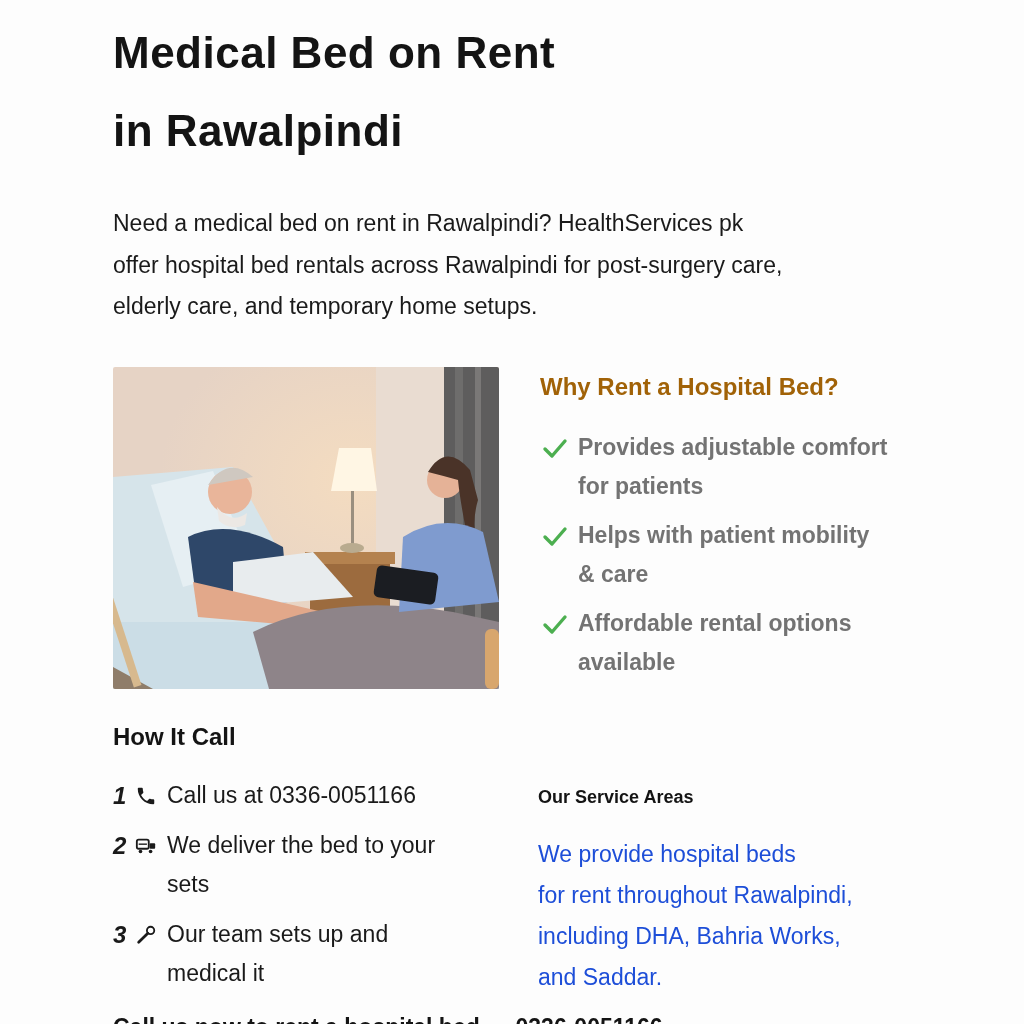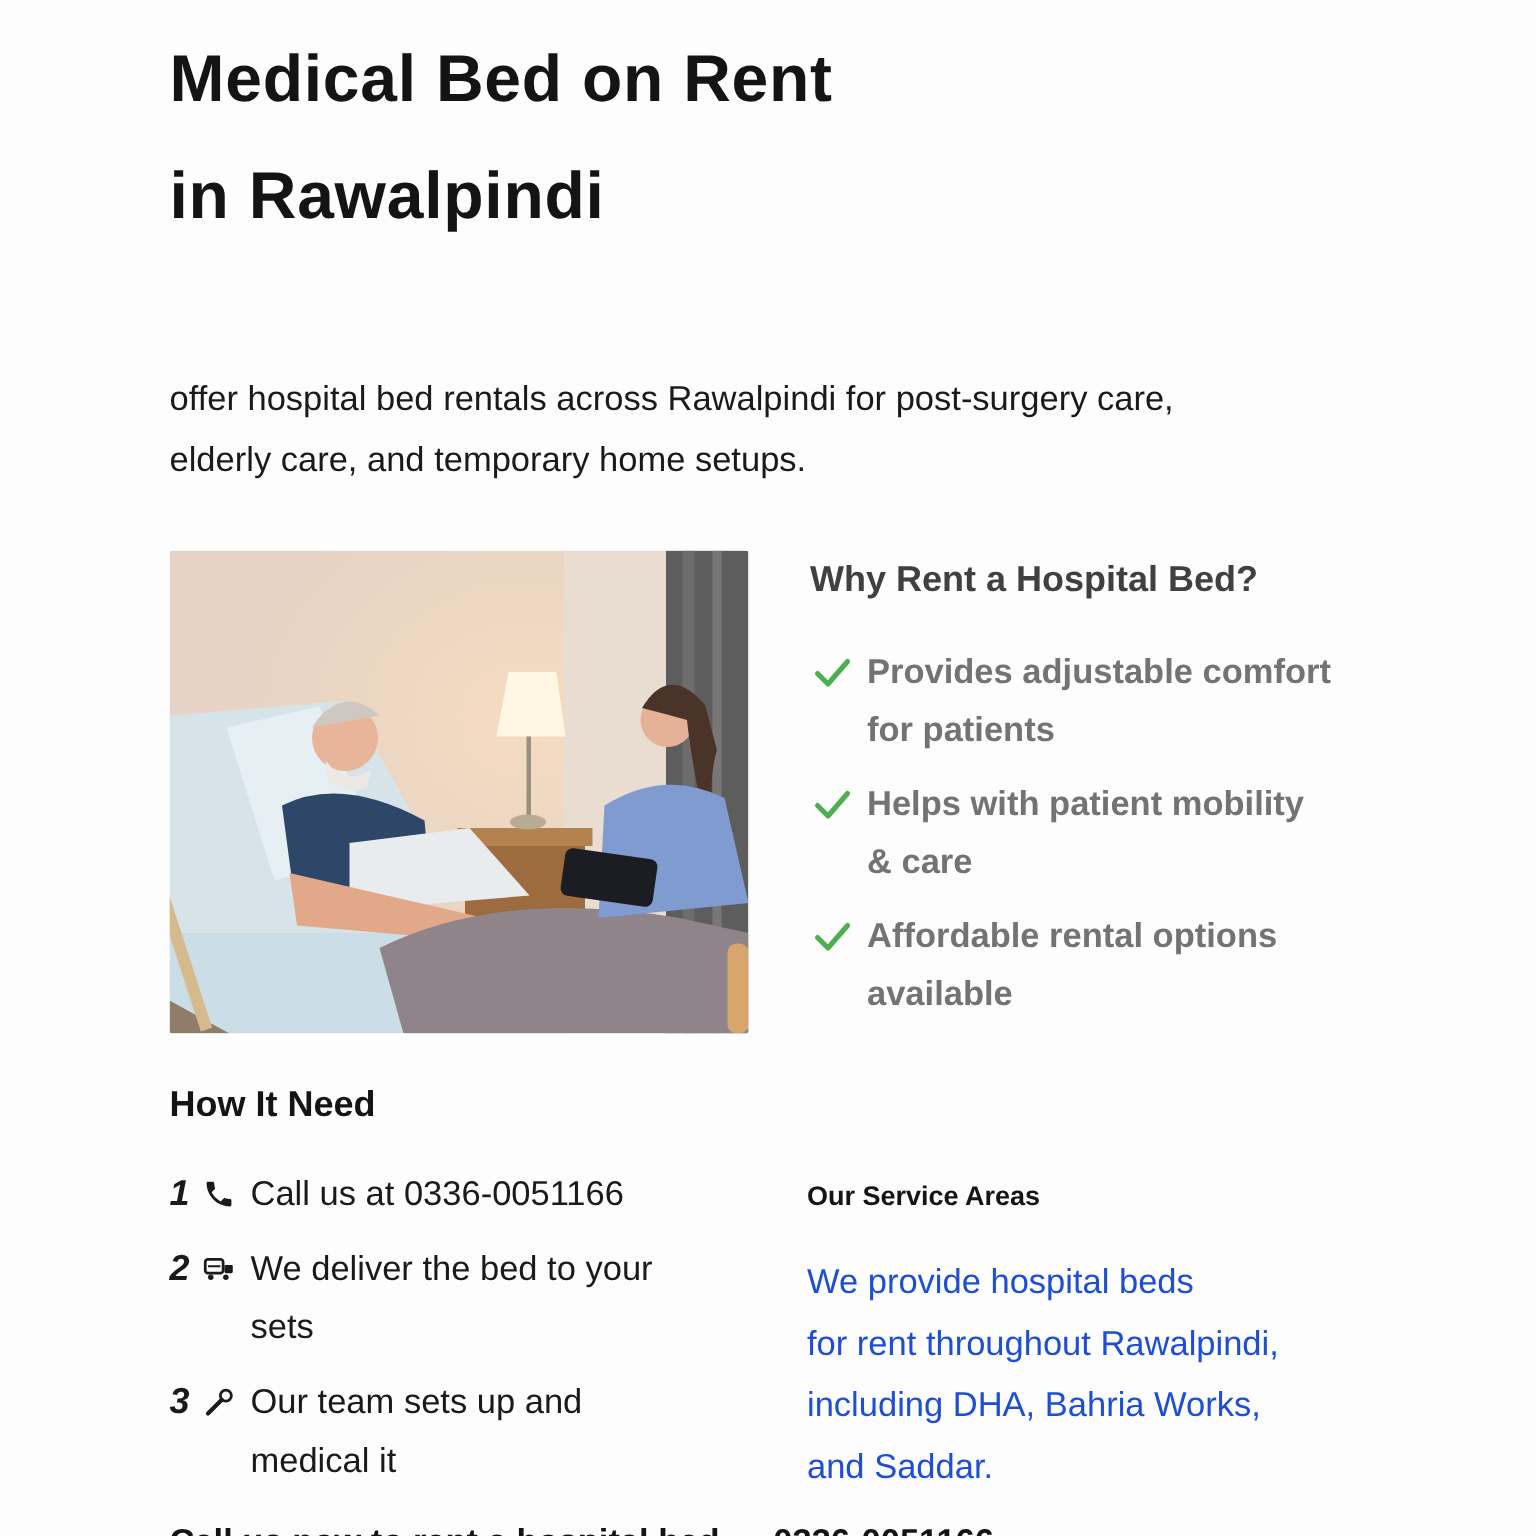--- a/index.html
+++ b/index.html
@@ -20,21 +20,21 @@
   }
   .hero {
     position:absolute; left:113px; top:367px; width:386px; height:322px;
     border-radius:2px; overflow:hidden;
   }
   .hero svg { display:block; width:100%; height:100%; }
   .why {
     position:absolute; left:540px; top:368px; width:440px;
   }
   .why h2 {
-    margin:0 0 22px 0; font-size:24px; line-height:38px; font-weight:700; color:#404040;
+    margin:0 0 22px 0; font-size:24px; line-height:38px; font-weight:700; color:#a16207;
   }
   .why ul { list-style:none; margin:0; padding:0; }
   .why li {
     position:relative; padding-left:38px; font-size:23px; line-height:39px; margin-bottom:10px; color:#737373;font-weight:bold;
   }
   .why li .check {
     position:absolute; left:2px; top:9px; width:26px; height:22px;
   }
   .how {
     position:absolute; left:113px; top:718px; width:400px;
@@ -59,21 +59,21 @@
 </style>
 </head>
 <body>
 
 <h1 class="title">
   <span>Medical Bed on Rent</span><br>
   <span>in Rawalpindi</span>
 </h1>
 
 <p class="intro">
-  <br>
+  <span>Need a medical bed on rent in Rawalpindi? HealthServices pk</span><br>
   <span>offer hospital bed rentals across Rawalpindi for post-surgery care,</span><br>
   <span>elderly care, and temporary home setups.</span>
 </p>
 
 <div class="hero" role="img" aria-label="Elderly patient resting in an adjustable hospital bed while a nurse in blue scrubs with a tablet talks to him, bedside lamp in background">
   <svg viewBox="0 0 386 322" xmlns="http://www.w3.org/2000/svg">
     <defs>
       <radialGradient id="glow" cx="0.62" cy="0.35" r="0.5">
         <stop offset="0" stop-color="#f4dcc0"></stop>
         <stop offset="1" stop-color="#e6d3c5"></stop>
@@ -136,21 +136,21 @@
       <svg class="check" viewBox="0 0 26 22">
           <path d="M3 12 l7 7 l13 -15" fill="none" stroke="#4caf50" stroke-width="3.4" stroke-linecap="round" stroke-linejoin="round"></path>
         </svg>
       <span>Affordable rental options</span><br>
       <span>available</span>
     </li>
   </ul>
 </section>
 
 <section class="how">
-  <h2>How It Need</h2>
+  <h2>How It Call</h2>
   <ol>
     <li>
       <span class="num">1</span>
       <svg class="ico" viewBox="0 0 24 24">
           <path d="M6.6 10.8c1.4 2.8 3.8 5.1 6.6 6.6l2.2-2.2c.3-.3.7-.4 1-.2 1.1.4 2.3.6 3.6.6.6 0 1 .4 1 1V20c0 .6-.4 1-1 1C10.6 21 3 13.4 3 4c0-.6.4-1 1-1h3.5c.6 0 1 .4 1 1 0 1.3.2 2.5.6 3.6.1.3 0 .7-.2 1z" fill="#1a1a1a"></path>
         </svg>
       <span>Call us at 0336-0051166</span>
     </li>
     <li>
       <span class="num">2</span>

